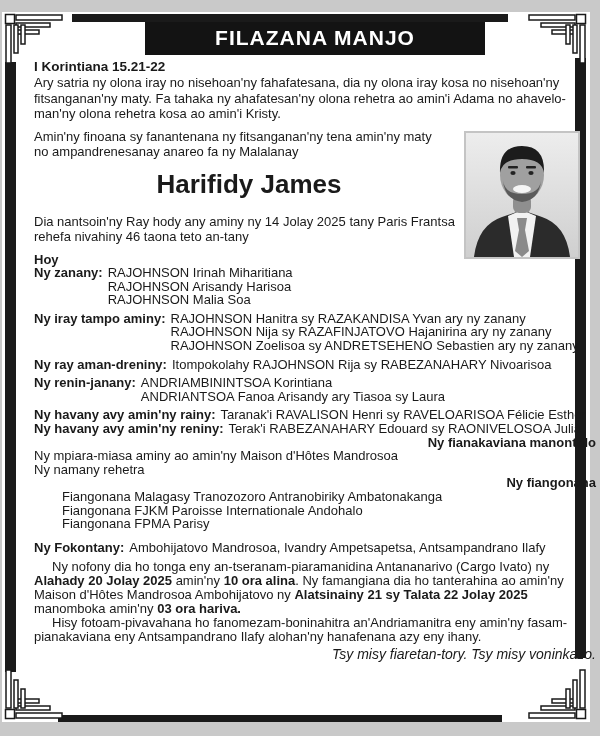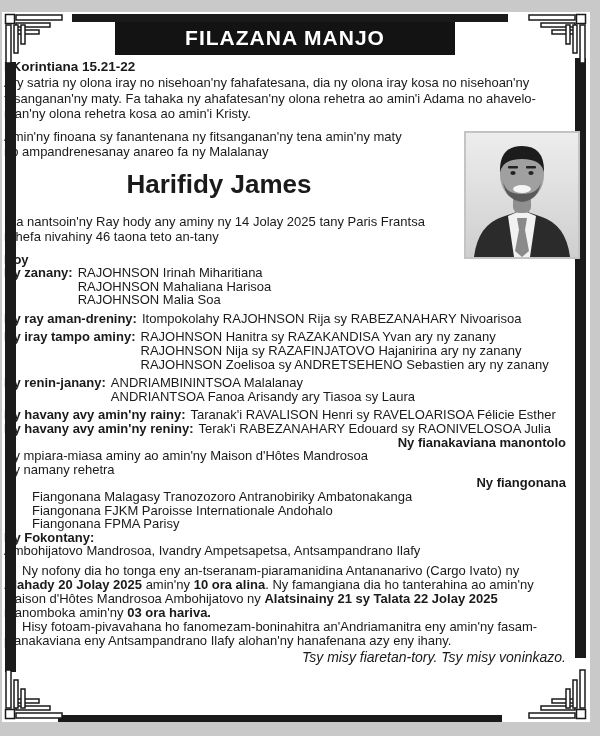--- a/index.html
+++ b/index.html
@@ -12,21 +12,21 @@
   .bar-left{left:5px;top:62px;width:11px;height:610px;}
   .bar-right{left:575px;top:58px;width:11px;height:600px;}
   .bar-bottom{left:58px;top:715px;width:444px;height:7px;}
   
   .corner{position:absolute;width:60px;height:52px;}
   .corner-tl{left:4px;top:13px;}
   .corner-tr{left:527px;top:13px;transform:scaleX(-1);}
   .corner-bl{left:4px;top:668px;transform:scaleY(-1);}
   .corner-br{left:527px;top:668px;transform:scale(-1,-1);}
   
-  .content{position:absolute;left:4px;top:22px;width:562px;}
+  .content{position:absolute;left:34px;top:22px;width:562px;}
   .banner{width:340px;margin:0 auto;background:#131313;color:#fff;text-align:center;
           font-weight:bold;font-size:21px;letter-spacing:1px;padding:4px 0 5px 0;}
   .center{text-align:left;}
   .nowrap{white-space:nowrap;}
   .scripture-ref{margin-top:4px;font-weight:bold;font-size:13.5px;line-height:16px;}
   .scripture-line{font-size:13px;line-height:15.5px;}
   .intro{margin-top:7px;}
   .intro-line{font-size:13px;line-height:15.5px;}
   .name-block{margin-top:10px;width:430px;text-align:center;}
   .surname{font-size:28px;font-weight:bold;line-height:30px;letter-spacing:1px;}
@@ -36,21 +36,21 @@
   .death{margin-top:16px;}
   .death-line{font-size:13px;line-height:15.5px;}
   .family{margin-top:8px;font-size:13px;line-height:13.6px;}
   .hoy{font-weight:bold;}
   .entry{display:flex;align-items:flex-start;}
   .entry b{white-space:nowrap;margin-right:5px;text-align:right;}
   .gap{margin-top:5px;}
   .plain-line{margin-top:0;}
   .bold-line{font-weight:bold;text-align:right;}
   .church-line{padding-left:28px;}
-  .fokontany{margin-top:0;flex-direction:column;}
+  .fokontany{margin-top:10px;}
   .schedule{margin-top:6px;font-size:13px;line-height:13.9px;}
   .schedule p{margin:0;text-indent:18px;}
   .closing{margin-top:3px;font-style:italic;font-size:14px;line-height:15px;text-align:right;}
   .refcode{position:absolute;right:37px;top:738px;font-size:11px;color:#5e5e5e;letter-spacing:0.3px;}
 </style>
 </head>
 <body>
 
 <div id="page">
   <div class="sheet"></div>
@@ -130,45 +130,45 @@
       <div class="death-line center nowrap">rehefa nivahiny 46 taona teto an-tany</div>
     </div>
 
     <div class="family">
       <div class="hoy">Hoy</div>
 
       <div class="entry">
         <b>Ny zanany:</b>
         <div>
           <div>RAJOHNSON Irinah Miharitiana</div>
-          <div>RAJOHNSON Mahaliana Harisoa</div>
+          <div>RAJOHNSON Arisandy Harisoa</div>
           <div>RAJOHNSON Malia Soa</div>
-        </div>
-      </div>
-
-      <div class="entry gap">
-        <b>Ny ray aman-dreniny:</b>
-        <div>
-          <div>Itompokolahy RAJOHNSON Rija sy RABEZANAHARY Nivoarisoa</div>
         </div>
       </div>
 
       <div class="entry gap">
         <b>Ny iray tampo aminy:</b>
         <div>
           <div>RAJOHNSON Hanitra sy RAZAKANDISA Yvan ary ny zanany</div>
           <div>RAJOHNSON Nija sy RAZAFINJATOVO Hajanirina ary ny zanany</div>
           <div>RAJOHNSON Zoelisoa sy ANDRETSEHENO Sebastien ary ny zanany</div>
         </div>
       </div>
 
       <div class="entry gap">
+        <b>Ny ray aman-dreniny:</b>
+        <div>
+          <div>Itompokolahy RAJOHNSON Rija sy RABEZANAHARY Nivoarisoa</div>
+        </div>
+      </div>
+
+      <div class="entry gap">
         <b>Ny renin-janany:</b>
         <div>
-          <div>ANDRIAMBININTSOA Malalanay</div>
+          <div>ANDRIAMBININTSOA Korintiana</div>
           <div>ANDRIANTSOA Fanoa Arisandy ary Tiasoa sy Laura</div>
         </div>
       </div>
 
       <div class="entry gap">
         <b>Ny havany avy amin'ny rainy:</b>
         <div>
           <div>Taranak'i RAVALISON Henri sy RAVELOARISOA Félicie Esther</div>
         </div>
       </div>

